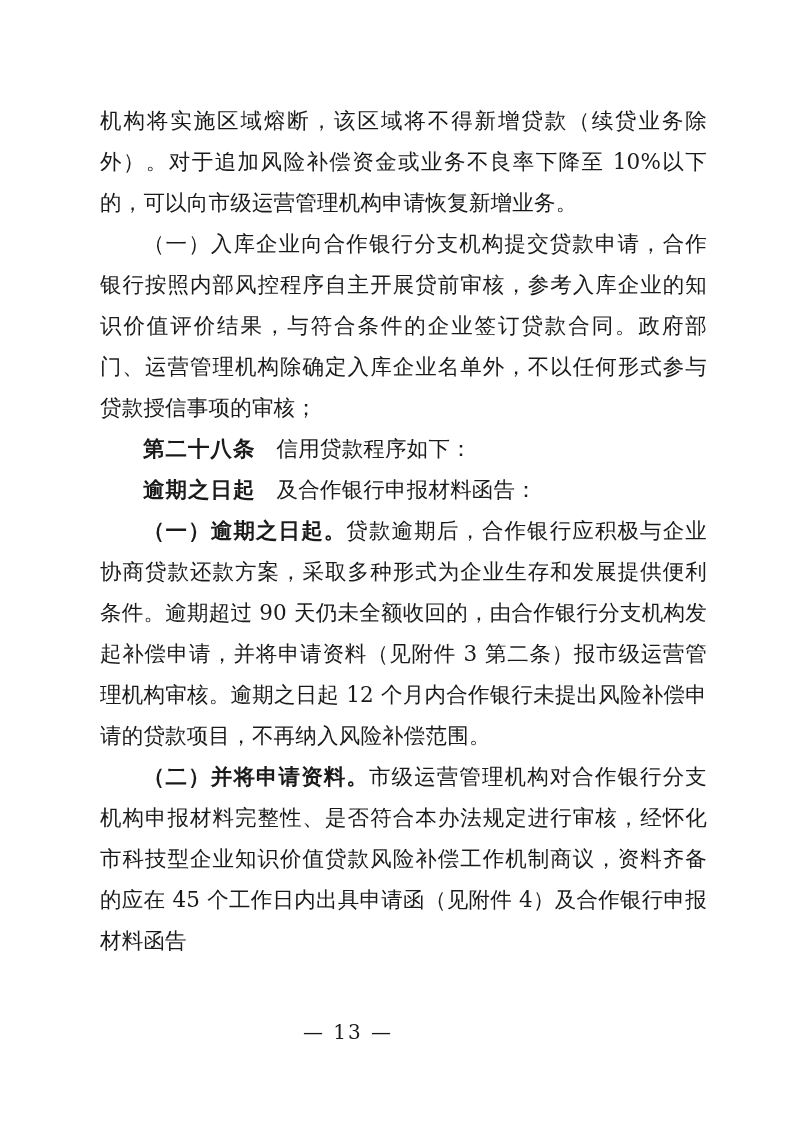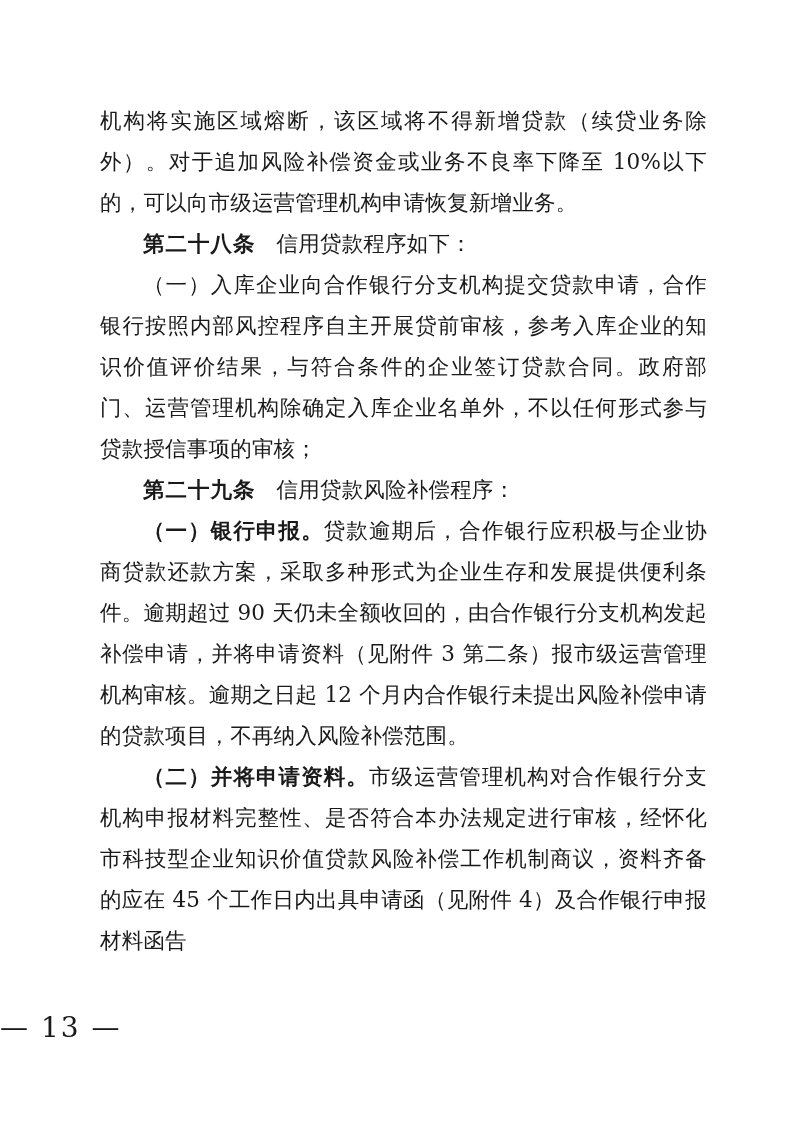--- a/index.html
+++ b/index.html
@@ -43,54 +43,54 @@
     letter-spacing: 1px;
   }
   .bold-run {
     font-weight: bold;
   }
   .page-number {
     position: absolute;
     left: 0;
     right: 97px;
     bottom: 78px;
-    text-align: left;
-    font-size: 28px;
+    text-align: center;
+    font-size: 20px;
     font-family: "DejaVu Serif", "Liberation Serif", serif;
     letter-spacing: 2px;
     color: #1a1a1a;
   }
 </style>
 </head>
 <body>
 
 <div class="page">
   <div class="doc-body">
 
     <p class="para">
       <span>机构将实施区域熔断，该区域将不得新增贷款（续贷业务除外）。对于追加风险补偿资金或业务不良率下降至 10%以下的，可以向市级运营管理机构申请恢复新增业务。</span>
     </p>
 
     <p class="para indent2">
+      <span>（一）入库企业向合作银行分支机构提交贷款申请，合作银行按照内部风控程序自主开展贷前审核，参考入库企业的知识价值评价结果，与符合条件的企业签订贷款合同。政府部门、运营管理机构除确定入库企业名单外，不以任何形式参与贷款授信事项的审核；</span>
+    </p>
+
+    <p class="para indent2">
       <span class="heading-term">第二十八条</span>
       <span style="display:inline-block;width:14px"></span><span>信用贷款程序如下：</span>
     </p>
 
-    <p class="para indent2">
-      <span>（一）入库企业向合作银行分支机构提交贷款申请，合作银行按照内部风控程序自主开展贷前审核，参考入库企业的知识价值评价结果，与符合条件的企业签订贷款合同。政府部门、运营管理机构除确定入库企业名单外，不以任何形式参与贷款授信事项的审核；</span>
-    </p>
-
 
     <p class="para indent2">
-      <span class="heading-term">第二十九条</span>
-      <span style="display:inline-block;width:14px"></span><span>信用贷款风险补偿程序：</span>
+      <span class="heading-term">逾期之日起</span>
+      <span style="display:inline-block;width:14px"></span><span>及合作银行申报材料函告：</span>
     </p>
 
     <p class="para indent2">
-      <span class="bold-run">（一）银行申报。</span><span>贷款逾期后，合作银行应积极与企业协商贷款还款方案，采取多种形式为企业生存和发展提供便利条件。逾期超过 90 天仍未全额收回的，由合作银行分支机构发起补偿申请，并将申请资料（见附件 3 第二条）报市级运营管理机构审核。逾期之日起 12 个月内合作银行未提出风险补偿申请的贷款项目，不再纳入风险补偿范围。</span>
+      <span class="bold-run">（一）逾期之日起。</span><span>贷款逾期后，合作银行应积极与企业协商贷款还款方案，采取多种形式为企业生存和发展提供便利条件。逾期超过 90 天仍未全额收回的，由合作银行分支机构发起补偿申请，并将申请资料（见附件 3 第二条）报市级运营管理机构审核。逾期之日起 12 个月内合作银行未提出风险补偿申请的贷款项目，不再纳入风险补偿范围。</span>
     </p>
 
     <p class="para indent2">
       <span class="bold-run">（二）并将申请资料。</span><span>市级运营管理机构对合作银行分支机构申报材料完整性、是否符合本办法规定进行审核，经怀化市科技型企业知识价值贷款风险补偿工作机制商议，资料齐备的应在 45 个工作日内出具申请函（见附件 4）及合作银行申报材料函告</span>
     </p>
 
   </div>
 
   <div class="page-number">— 13 —</div>
 </div>

